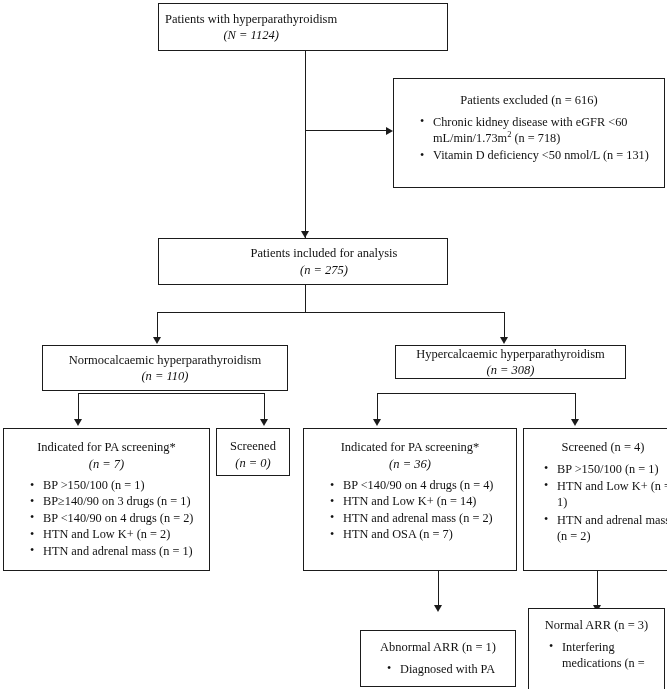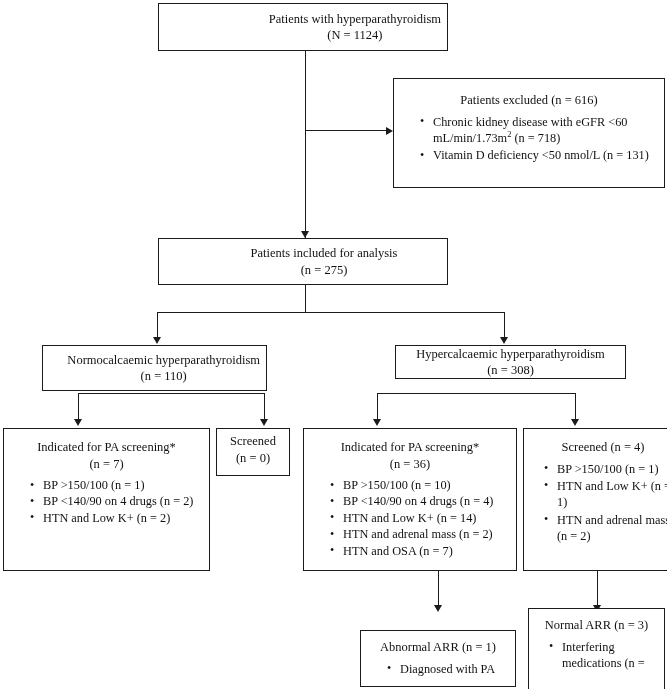--- a/index.html
+++ b/index.html
@@ -25,20 +25,21 @@
     background: #ffffff;
     padding: 4px 6px;
   }
   .box-title {
     text-align: center;
     font-size: 12.5px;
     line-height: 1.32;
   }
   .box-title .sub {
     display: block;
+    font-style: italic;
   }
   ul.bullets {
     margin: 5px 0 0 0;
     padding: 0 0 0 20px;
     list-style: none;
   }
   ul.bullets li {
     position: relative;
     font-size: 12.3px;
     line-height: 1.34;
@@ -75,21 +76,21 @@
     border-bottom: 4.5px solid transparent;
     border-left: 7px solid #1b1b1b;
   }
   sup { font-size: 8.5px; vertical-align: super; line-height: 0; }
 </style>
 </head>
 <body>
 
 <div id="canvas">
 
-  <div class="box" style="left:158px; top:3px; width:290px; height:48px; display:flex; align-items:center; justify-content:flex-end;">
+  <div class="box" style="left:158px; top:3px; width:290px; height:48px; display:flex; align-items:center; justify-content:flex-start;">
     <div class="box-title">
       <span>Patients with hyperparathyroidism</span>
       <span class="sub">(N = 1124)</span>
     </div>
   </div>
 
   <div class="ln v" style="left:304.5px; top:51px; height:187px;"></div>
 
   <div class="ln h" style="left:304.5px; top:130px; width:82px;"></div>
   <div class="arrow-right" style="left:386px; top:126.5px;"></div>
@@ -111,21 +112,21 @@
     </div>
   </div>
 
   <div class="ln v" style="left:304.5px; top:285px; height:28px;"></div>
   <div class="ln h" style="left:157px; top:312px; width:348px;"></div>
   <div class="ln v" style="left:157px; top:312px; height:26px;"></div>
   <div class="ln v" style="left:504px; top:312px; height:26px;"></div>
   <div class="arrow-down" style="left:153px; top:337px;"></div>
   <div class="arrow-down" style="left:500px; top:337px;"></div>
 
-  <div class="box" style="left:42px; top:345px; width:225px; height:46px; display:flex; align-items:center; justify-content:flex-end;">
+  <div class="box" style="left:42px; top:345px; width:246px; height:46px; display:flex; align-items:center; justify-content:center;">
     <div class="box-title">
       <span>Normocalcaemic hyperparathyroidism</span>
       <span class="sub">(n = 110)</span>
     </div>
   </div>
 
   <div class="box" style="left:395px; top:345px; width:231px; height:34px; display:flex; align-items:center; justify-content:center;">
     <div class="box-title">
       <span>Hypercalcaemic hyperparathyroidism</span>
       <span class="sub">(n = 308)</span>
@@ -144,39 +145,40 @@
   <div class="arrow-down" style="left:373px; top:419px;"></div>
   <div class="arrow-down" style="left:571px; top:419px;"></div>
 
   <div class="box" style="left:3px; top:428px; width:207px; height:143px;">
     <div class="box-title" style="margin-top:6px;">
       <span>Indicated for PA screening*</span>
       <span class="sub">(n = 7)</span>
     </div>
     <ul class="bullets tight">
       <li>BP &gt;150/100 (n = 1)</li>
+      <li>BP≥140/90 on 3 drugs (n = 1)</li>
       <li>BP &lt;140/90 on 4 drugs (n = 2)</li>
       <li>HTN and Low K+ (n = 2)</li>
-    </ul>
-  </div>
-
-  <div class="box" style="left:216px; top:428px; width:74px; height:48px; display:flex; align-items:flex-start; justify-content:center;">
+      <li>HTN and adrenal mass (n = 1)</li>
+    </ul>
+  </div>
+
+  <div class="box" style="left:216px; top:428px; width:74px; height:48px; display:flex; align-items:flex-end; justify-content:center;">
     <div class="box-title">
       <span>Screened</span>
       <span class="sub">(n = 0)</span>
     </div>
   </div>
 
   <div class="box" style="left:303px; top:428px; width:214px; height:143px;">
     <div class="box-title" style="margin-top:6px;">
       <span>Indicated for PA screening*</span>
       <span class="sub">(n = 36)</span>
     </div>
     <ul class="bullets tight">
-      <li>BP &gt;150/100 (n = 10)</li>
       <li>BP &lt;140/90 on 4 drugs (n = 4)</li>
       <li>HTN and Low K+ (n = 14)</li>
       <li>HTN and adrenal mass (n = 2)</li>
       <li>HTN and OSA (n = 7)</li>
     </ul>
   </div>
 
   <div class="box" style="left:523px; top:428px; width:160px; height:143px;">
     <div class="box-title" style="margin-top:6px;">Screened (n = 4)</div>
     <ul class="bullets" style="padding-left:14px;">

